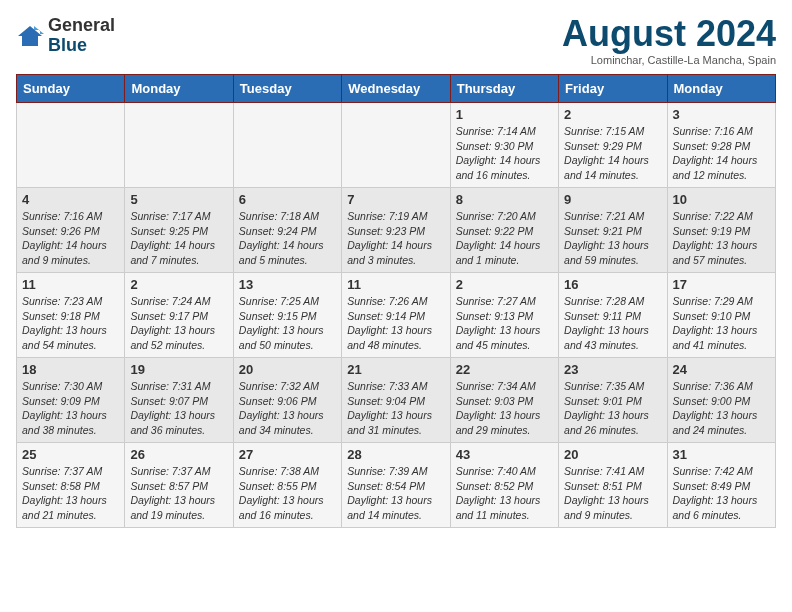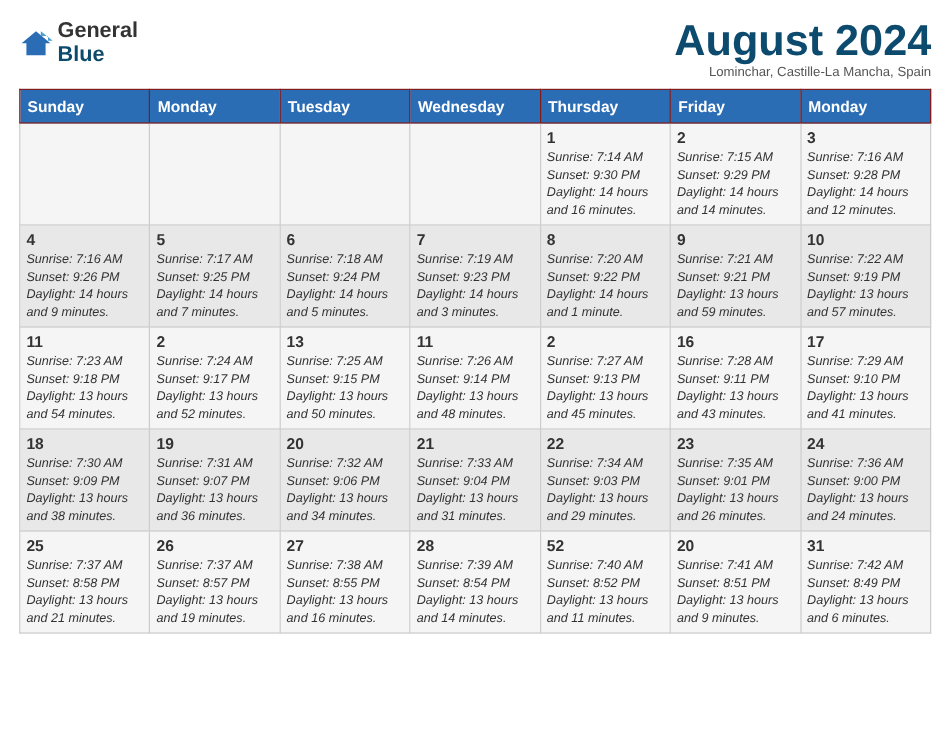--- a/index.html
+++ b/index.html
@@ -248,21 +248,21 @@
         </td>
         <td>
           <div class="day-num">27</div>
           <div class="day-info">Sunrise: 7:38 AM<br>Sunset: 8:55 PM<br>Daylight: 13 hours and 16 minutes.</div>
         </td>
         <td>
           <div class="day-num">28</div>
           <div class="day-info">Sunrise: 7:39 AM<br>Sunset: 8:54 PM<br>Daylight: 13 hours and 14 minutes.</div>
         </td>
         <td>
-          <div class="day-num">52</div>
+          <div class="day-num">43</div>
           <div class="day-info">Sunrise: 7:40 AM<br>Sunset: 8:52 PM<br>Daylight: 13 hours and 11 minutes.</div>
         </td>
         <td>
           <div class="day-num">20</div>
           <div class="day-info">Sunrise: 7:41 AM<br>Sunset: 8:51 PM<br>Daylight: 13 hours and 9 minutes.</div>
         </td>
         <td>
           <div class="day-num">31</div>
           <div class="day-info">Sunrise: 7:42 AM<br>Sunset: 8:49 PM<br>Daylight: 13 hours and 6 minutes.</div>
         </td>

